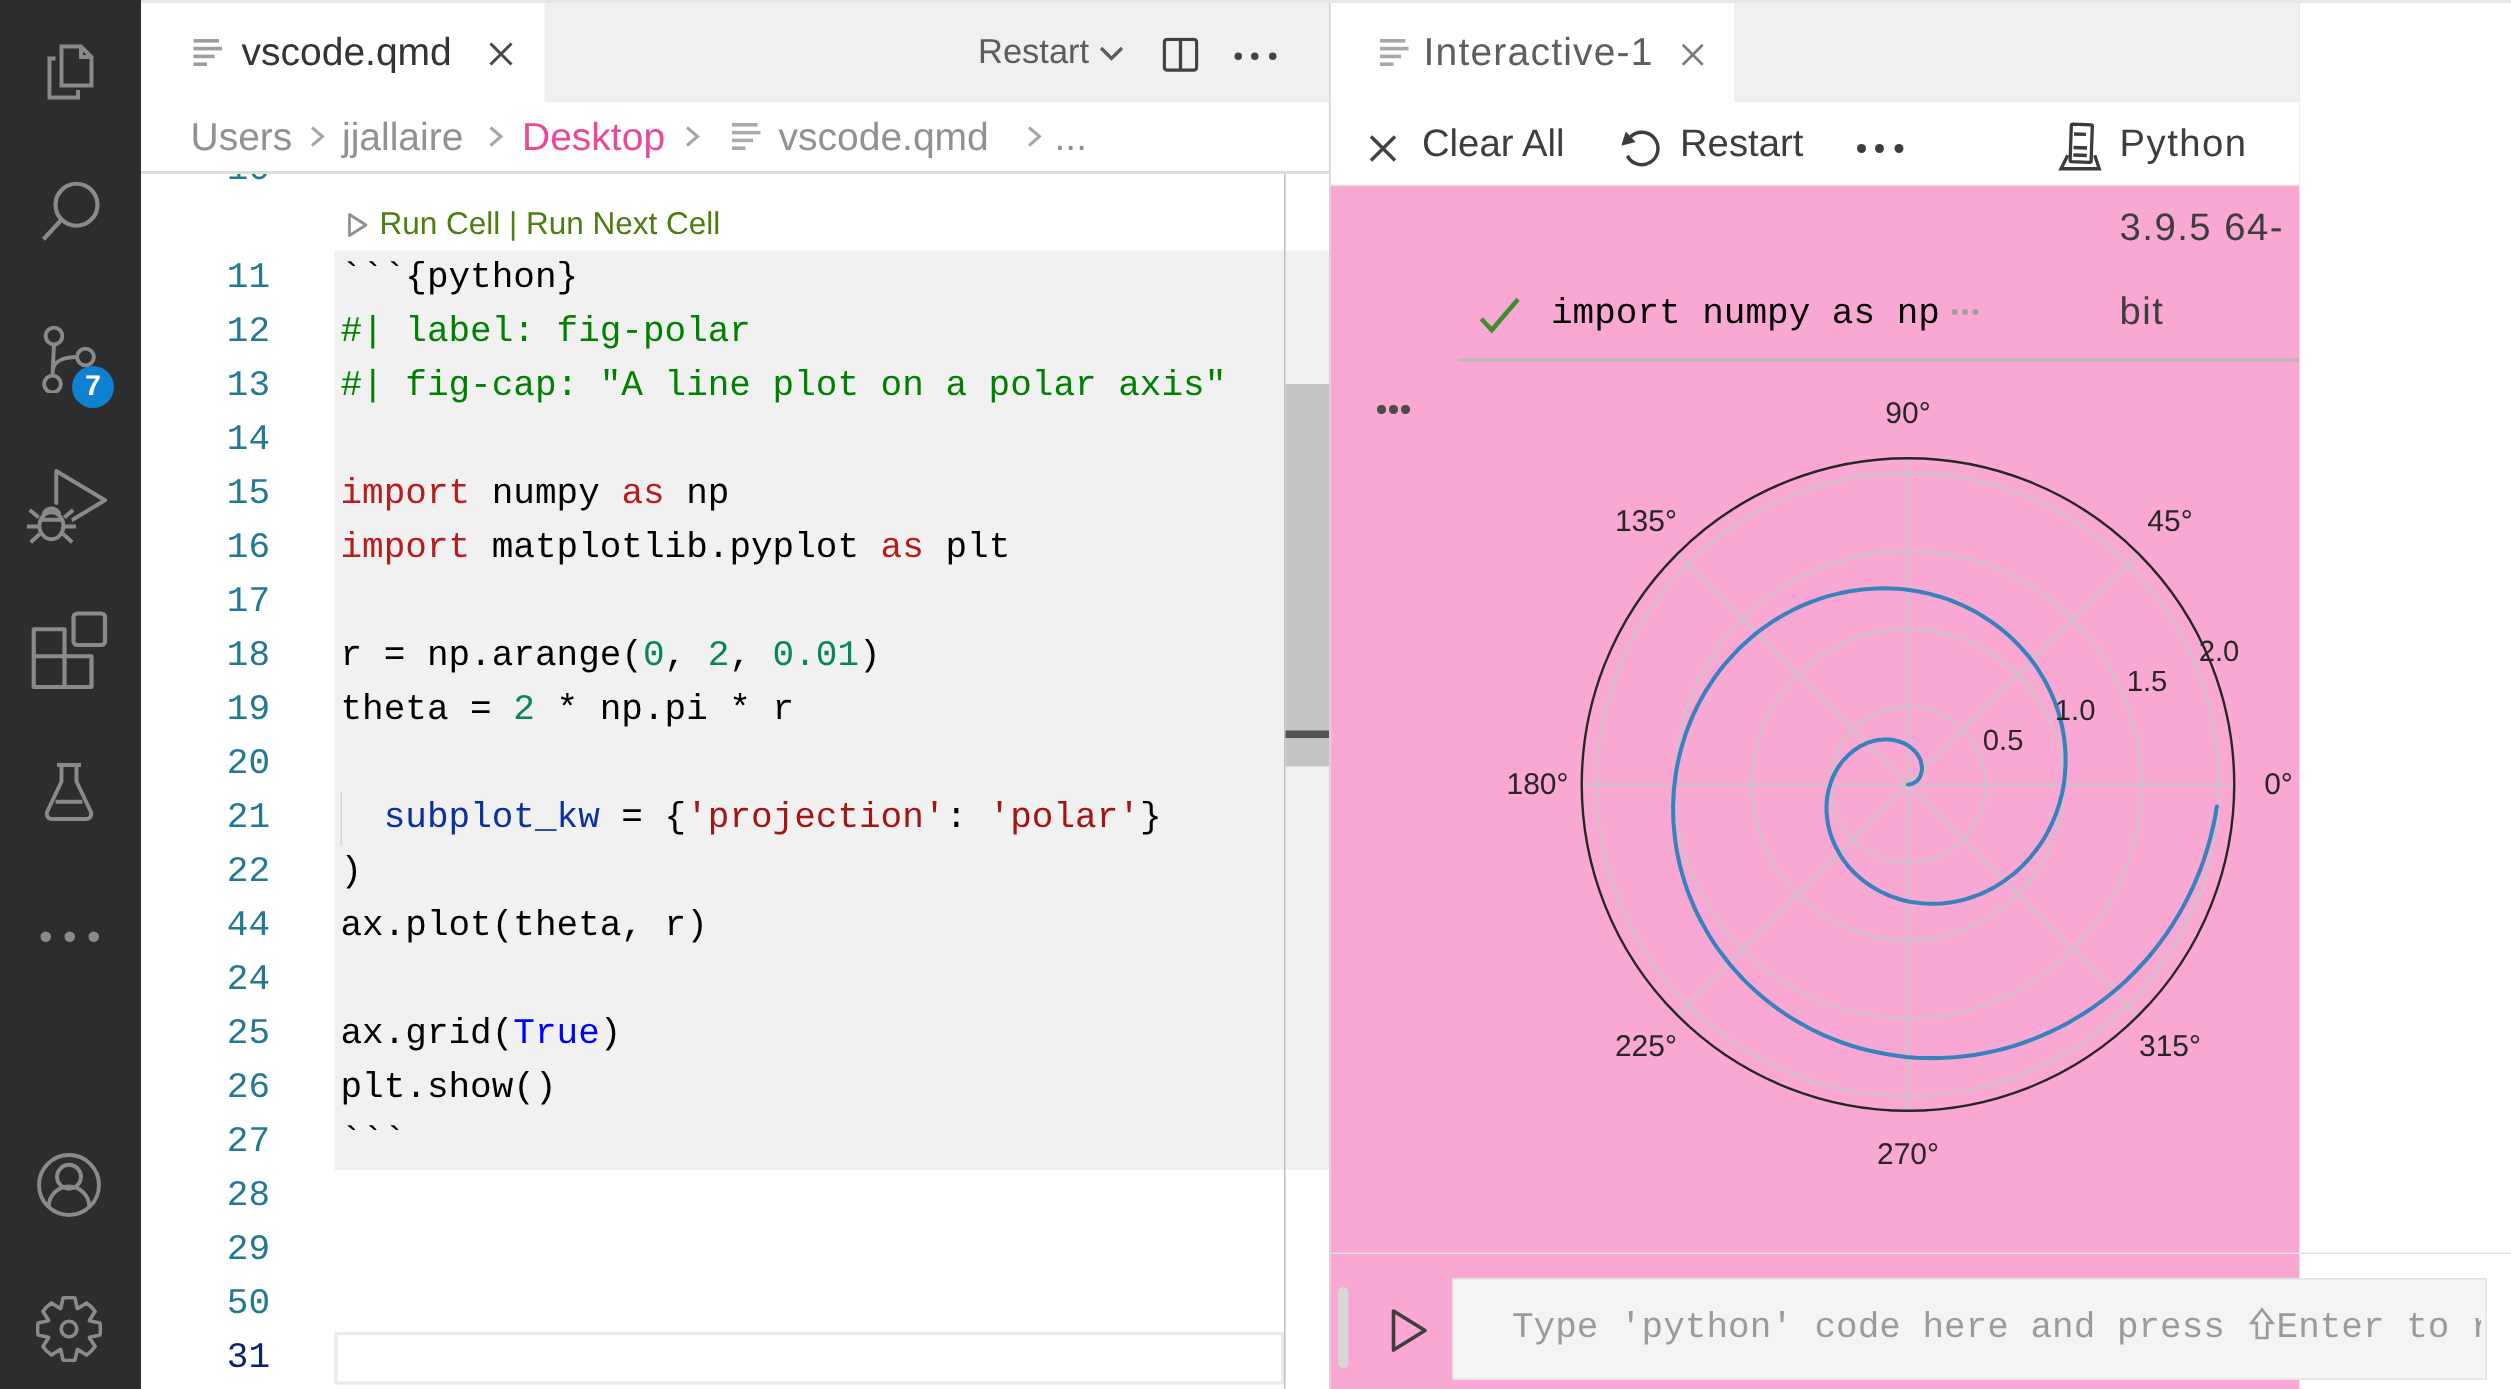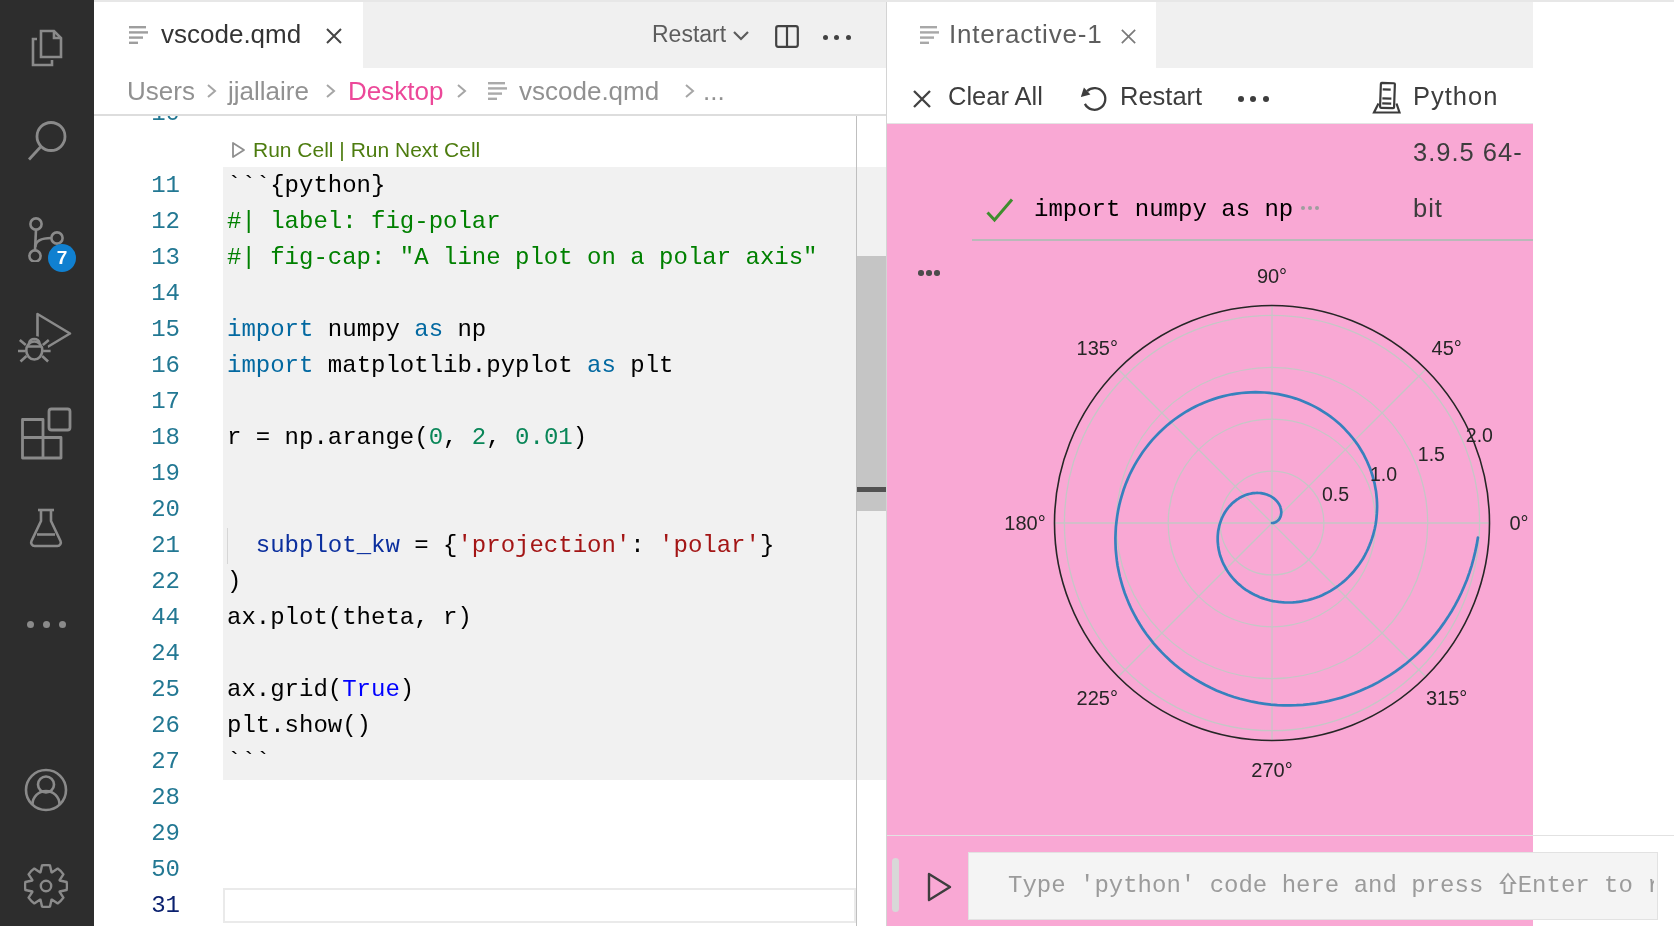--- a/index.html
+++ b/index.html
@@ -1,21 +1,21 @@
 <!DOCTYPE html>
 <html><head><meta charset="utf-8"><style>
 *{margin:0;padding:0;box-sizing:border-box}
 html,body{width:1674px;height:926px;overflow:hidden;background:#fff}
 body{font-family:"Liberation Sans",sans-serif;-webkit-font-smoothing:antialiased}
 #app{position:absolute;left:0;top:0;width:1674px;height:926px}
 .abs{position:absolute}
 .mono{font-family:"Liberation Mono",monospace}
 .row{position:absolute;left:133px;height:36px;line-height:36px;font-family:"Liberation Mono",monospace;font-size:24px;color:#000;white-space:pre}
 .ln{position:absolute;left:0;width:86px;height:36px;line-height:36px;text-align:right;font-family:"Liberation Mono",monospace;font-size:24px;color:#237893}
-.kw{color:#0369a1}.num{color:#098658}.str{color:#a31515}.cm{color:#008000}.var{color:#0b2f9e}.bl{color:#0000ff}
+.kw{color:#b91c1c}.num{color:#098658}.str{color:#a31515}.cm{color:#008000}.var{color:#0b2f9e}.bl{color:#0000ff}
 </style></head><body>
 <div id="app">
 <div class="abs" style="left:0;top:0;width:94px;height:926px;background:#2d2d2d"></div>
     <svg class="abs" style="left:24px;top:26px" width="44" height="44" viewBox="0 0 44 44" fill="none" stroke="#8a8a8a" stroke-width="2.6">
 <path d="M17 5 h13 l7 7 v19 h-20 z"></path>
       <path d="M30 5 v7 h7"></path>
       <path d="M13 13 h-4 v26 h19 v-5"></path>
     </svg>
     <svg class="abs" style="left:24px;top:121px" width="44" height="44" viewBox="0 0 44 44" fill="none" stroke="#8a8a8a" stroke-width="2.8">
 <circle cx="27" cy="15.5" r="14"></circle>
@@ -70,20 +70,21 @@
       <div class="row" style="top:240px"><span class="cm">#| fig-cap: "A line plot on a polar axis"</span></div>
       <div class="ln" style="top:276px">14</div>
       <div class="ln" style="top:312px">15</div>
       <div class="row" style="top:312px"><span class="kw">import</span> numpy <span class="kw">as</span> np</div>
       <div class="ln" style="top:348px">16</div>
       <div class="row" style="top:348px"><span class="kw">import</span> matplotlib.pyplot <span class="kw">as</span> plt</div>
       <div class="ln" style="top:384px">17</div>
       <div class="ln" style="top:420px">18</div>
       <div class="row" style="top:420px">r = np.arange(<span class="num">0</span>, <span class="num">2</span>, <span class="num">0.01</span>)</div>
       <div class="ln" style="top:456px">19</div>
+      <div class="row" style="top:456px">theta = <span class="num">2</span> * np.pi * r</div>
       <div class="ln" style="top:492px">20</div>
       <div class="ln" style="top:528px">21</div>
       <div class="row" style="top:528px">  <span class="var">subplot_kw</span> = {<span class="str">'projection'</span>: <span class="str">'polar'</span>}</div>
       <div class="ln" style="top:564px">22</div>
       <div class="row" style="top:564px">)</div>
       <div class="ln" style="top:600px">44</div>
       <div class="row" style="top:600px">ax.plot(theta, r)</div>
       <div class="ln" style="top:636px">24</div>
       <div class="ln" style="top:672px">25</div>
       <div class="row" style="top:672px">ax.grid(<span class="bl">True</span>)</div>

